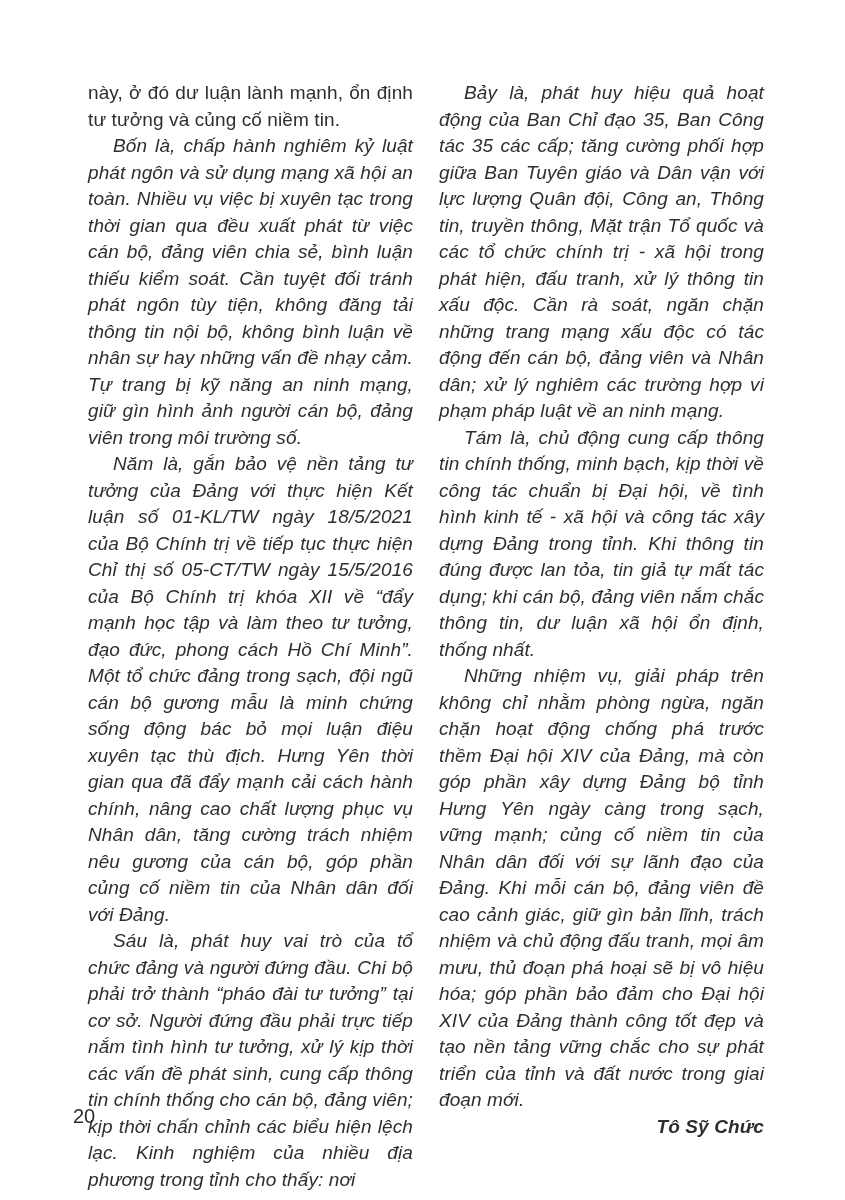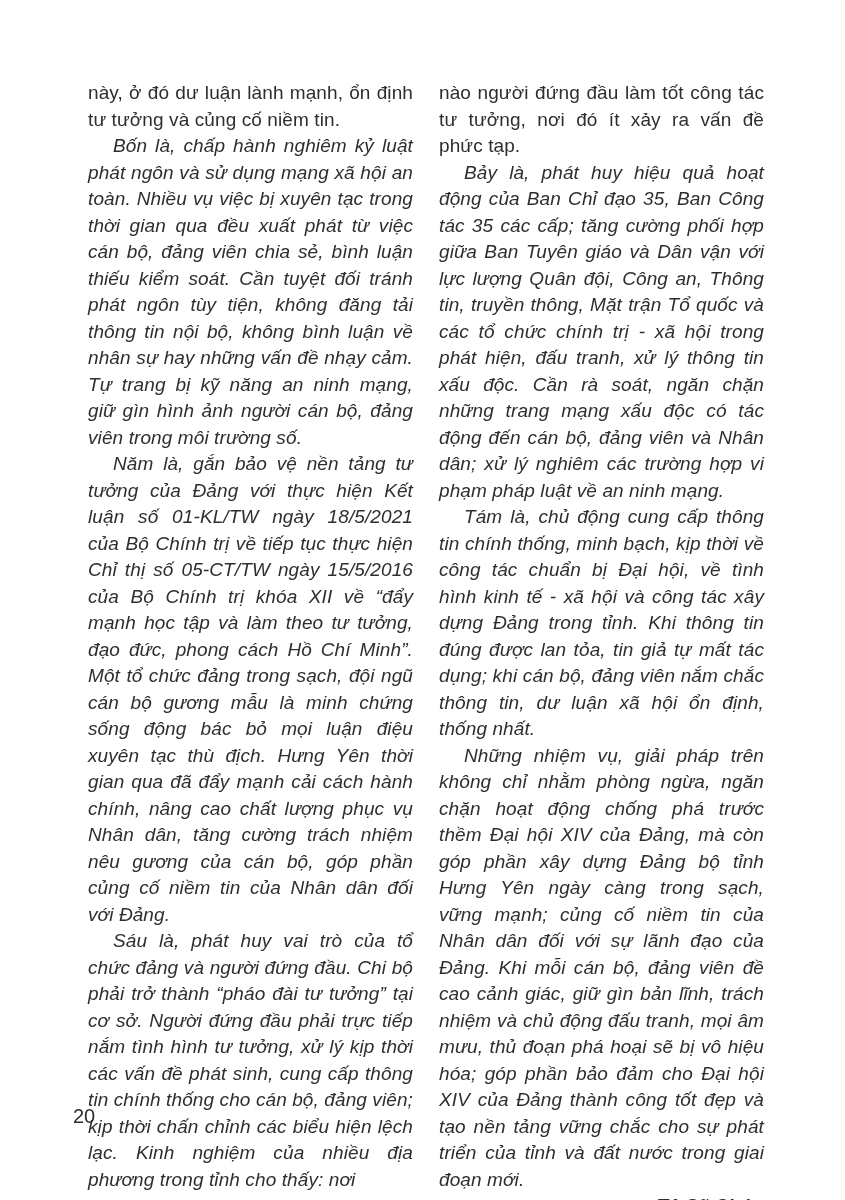--- a/index.html
+++ b/index.html
@@ -57,21 +57,20 @@
 
 <div class="page">
   <div class="content">
     <div class="column" id="col-left">
         <p class="para">này, ở đó dư luận lành mạnh, ổn định tư tưởng và củng cố niềm tin.</p>
         <p class="para indent">Bốn là, chấp hành nghiêm kỷ luật phát ngôn và sử dụng mạng xã hội an toàn. Nhiều vụ việc bị xuyên tạc trong thời gian qua đều xuất phát từ việc cán bộ, đảng viên chia sẻ, bình luận thiếu kiểm soát. Cần tuyệt đối tránh phát ngôn tùy tiện, không đăng tải thông tin nội bộ, không bình luận về nhân sự hay những vấn đề nhạy cảm. Tự trang bị kỹ năng an ninh mạng, giữ gìn hình ảnh người cán bộ, đảng viên trong môi trường số.</p>
         <p class="para indent">Năm là, gắn bảo vệ nền tảng tư tưởng của Đảng với thực hiện Kết luận số 01-KL/TW ngày 18/5/2021 của Bộ Chính trị về tiếp tục thực hiện Chỉ thị số 05-CT/TW ngày 15/5/2016 của Bộ Chính trị khóa XII về “đẩy mạnh học tập và làm theo tư tưởng, đạo đức, phong cách Hồ Chí Minh”. Một tổ chức đảng trong sạch, đội ngũ cán bộ gương mẫu là minh chứng sống động bác bỏ mọi luận điệu xuyên tạc thù địch. Hưng Yên thời gian qua đã đẩy mạnh cải cách hành chính, nâng cao chất lượng phục vụ Nhân dân, tăng cường trách nhiệm nêu gương của cán bộ, góp phần củng cố niềm tin của Nhân dân đối với Đảng.</p>
         <p class="para indent">Sáu là, phát huy vai trò của tổ chức đảng và người đứng đầu. Chi bộ phải trở thành “pháo đài tư tưởng” tại cơ sở. Người đứng đầu phải trực tiếp nắm tình hình tư tưởng, xử lý kịp thời các vấn đề phát sinh, cung cấp thông tin chính thống cho cán bộ, đảng viên; kịp thời chấn chỉnh các biểu hiện lệch lạc. Kinh nghiệm của nhiều địa phương trong tỉnh cho thấy: nơi</p>
       </div>
     <div class="column" id="col-right">
-        <p class="para">nào người đứng đầu làm tốt công tác tư tưởng, nơi đó ít xảy ra vấn đề phức tạp.</p>
         <p class="para indent">Bảy là, phát huy hiệu quả hoạt động của Ban Chỉ đạo 35, Ban Công tác 35 các cấp; tăng cường phối hợp giữa Ban Tuyên giáo và Dân vận với lực lượng Quân đội, Công an, Thông tin, truyền thông, Mặt trận Tổ quốc và các tổ chức chính trị - xã hội trong phát hiện, đấu tranh, xử lý thông tin xấu độc. Cần rà soát, ngăn chặn những trang mạng xấu độc có tác động đến cán bộ, đảng viên và Nhân dân; xử lý nghiêm các trường hợp vi phạm pháp luật về an ninh mạng.</p>
         <p class="para indent">Tám là, chủ động cung cấp thông tin chính thống, minh bạch, kịp thời về công tác chuẩn bị Đại hội, về tình hình kinh tế - xã hội và công tác xây dựng Đảng trong tỉnh. Khi thông tin đúng được lan tỏa, tin giả tự mất tác dụng; khi cán bộ, đảng viên nắm chắc thông tin, dư luận xã hội ổn định, thống nhất.</p>
         <p class="para indent">Những nhiệm vụ, giải pháp trên không chỉ nhằm phòng ngừa, ngăn chặn hoạt động chống phá trước thềm Đại hội XIV của Đảng, mà còn góp phần xây dựng Đảng bộ tỉnh Hưng Yên ngày càng trong sạch, vững mạnh; củng cố niềm tin của Nhân dân đối với sự lãnh đạo của Đảng. Khi mỗi cán bộ, đảng viên đề cao cảnh giác, giữ gìn bản lĩnh, trách nhiệm và chủ động đấu tranh, mọi âm mưu, thủ đoạn phá hoại sẽ bị vô hiệu hóa; góp phần bảo đảm cho Đại hội XIV của Đảng thành công tốt đẹp và tạo nền tảng vững chắc cho sự phát triển của tỉnh và đất nước trong giai đoạn mới.</p>
         <p class="para author">Tô Sỹ Chức</p>
       </div>
   </div>
   <div class="page-number">20</div>
 </div>
 
 </body></html>

